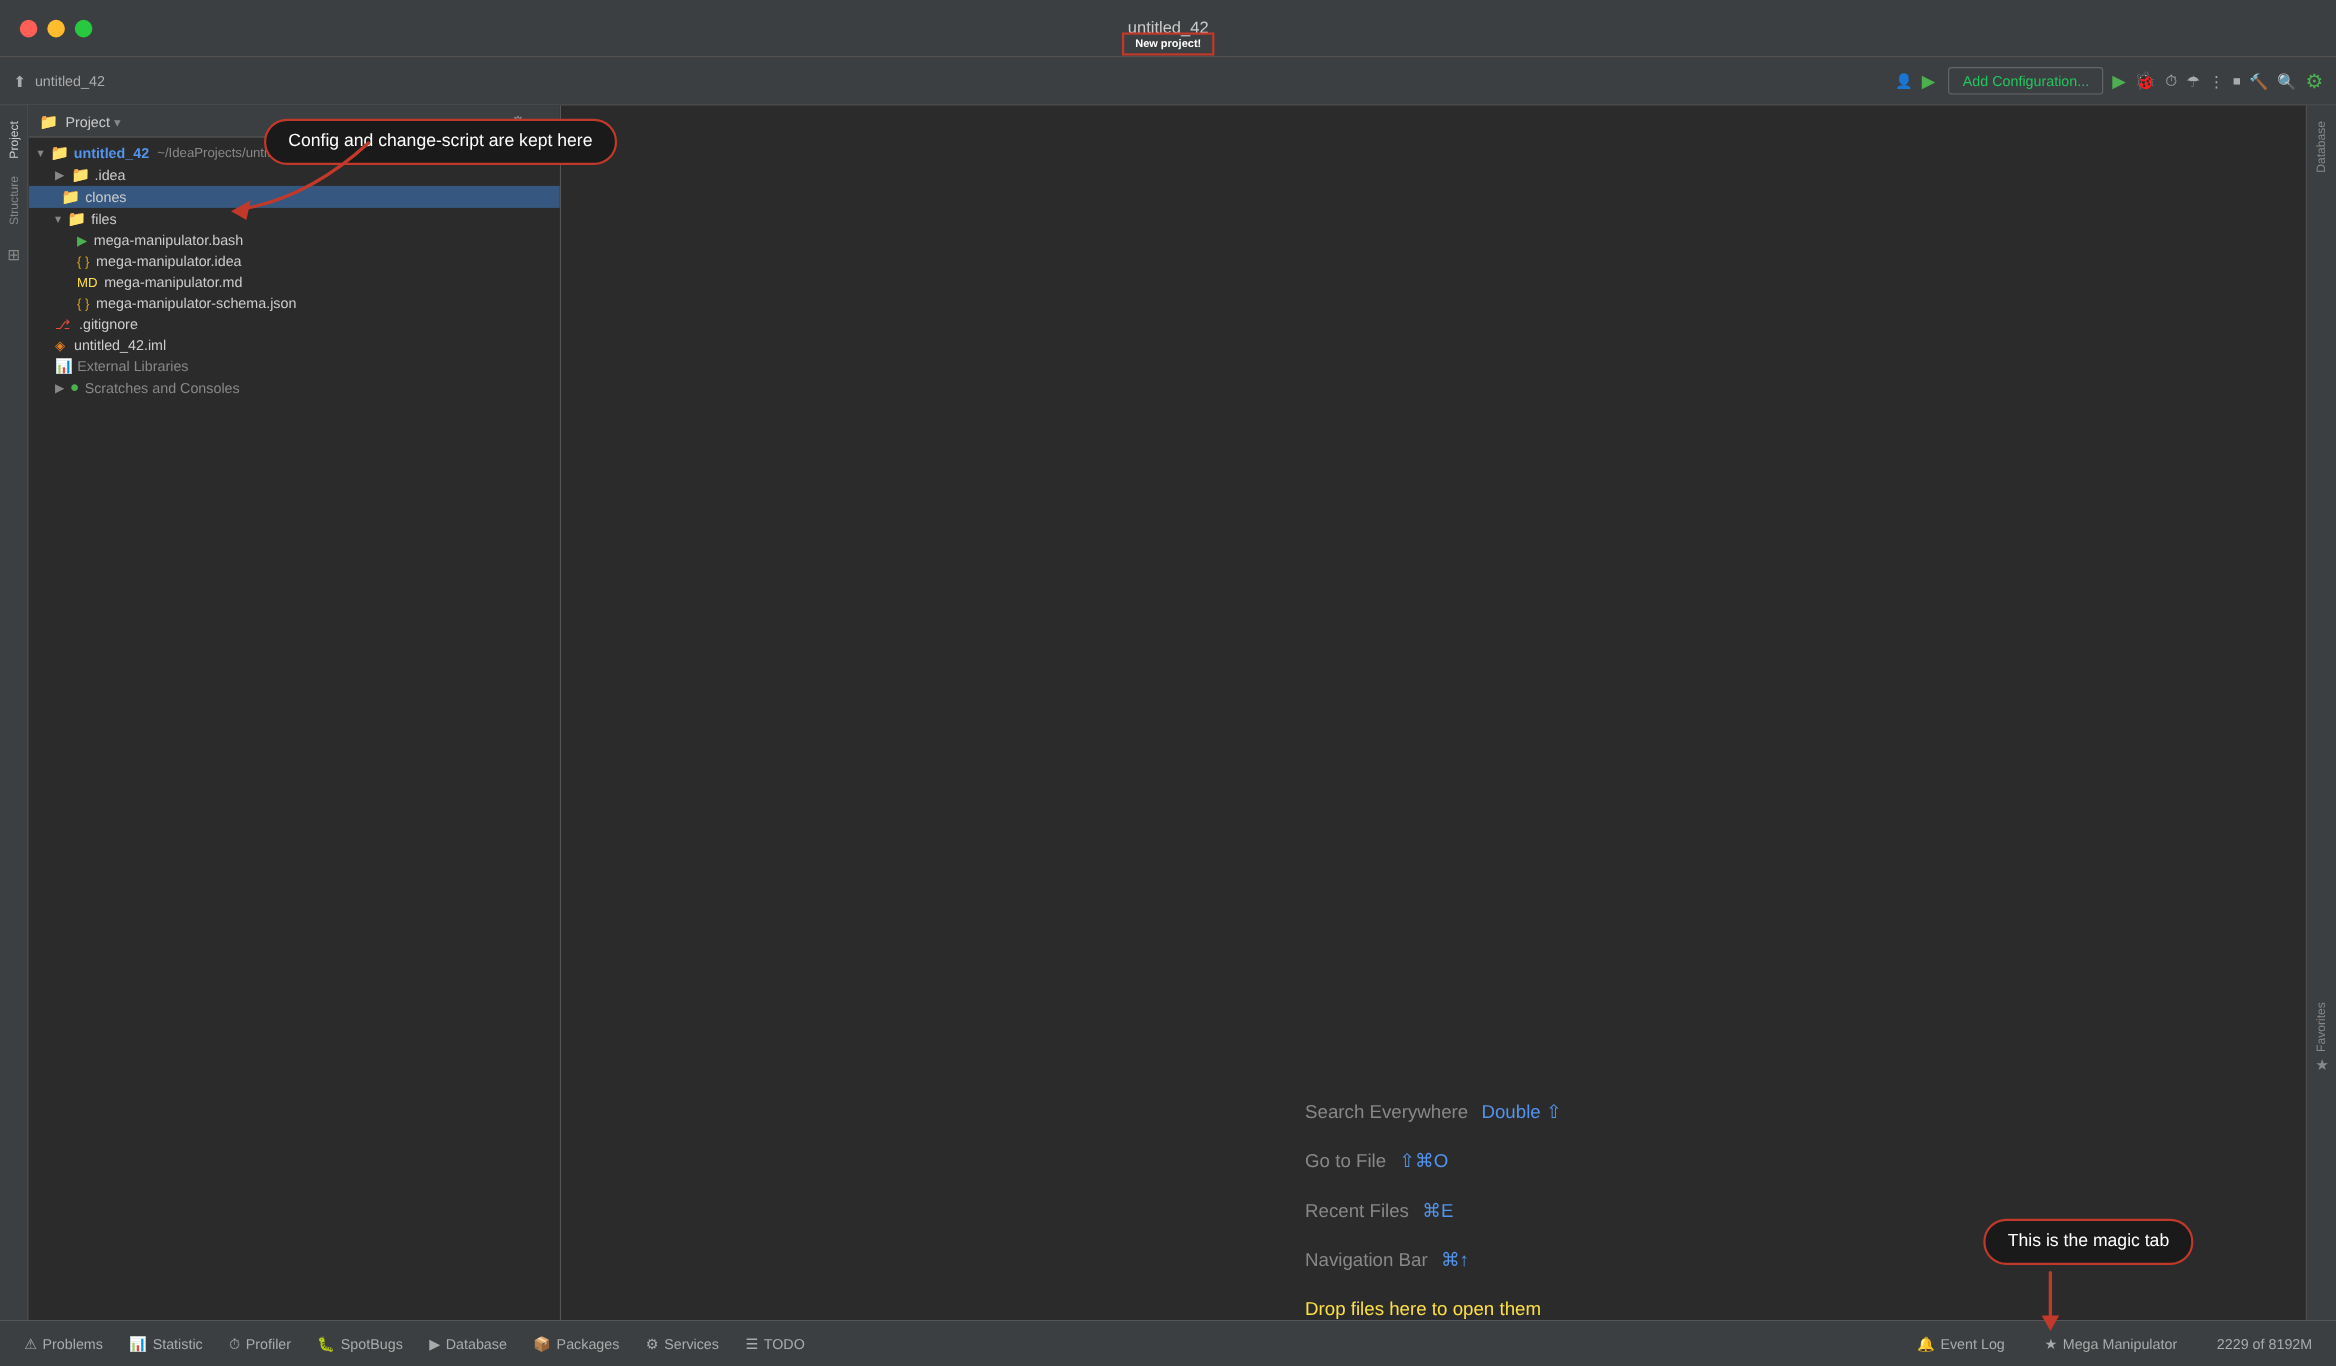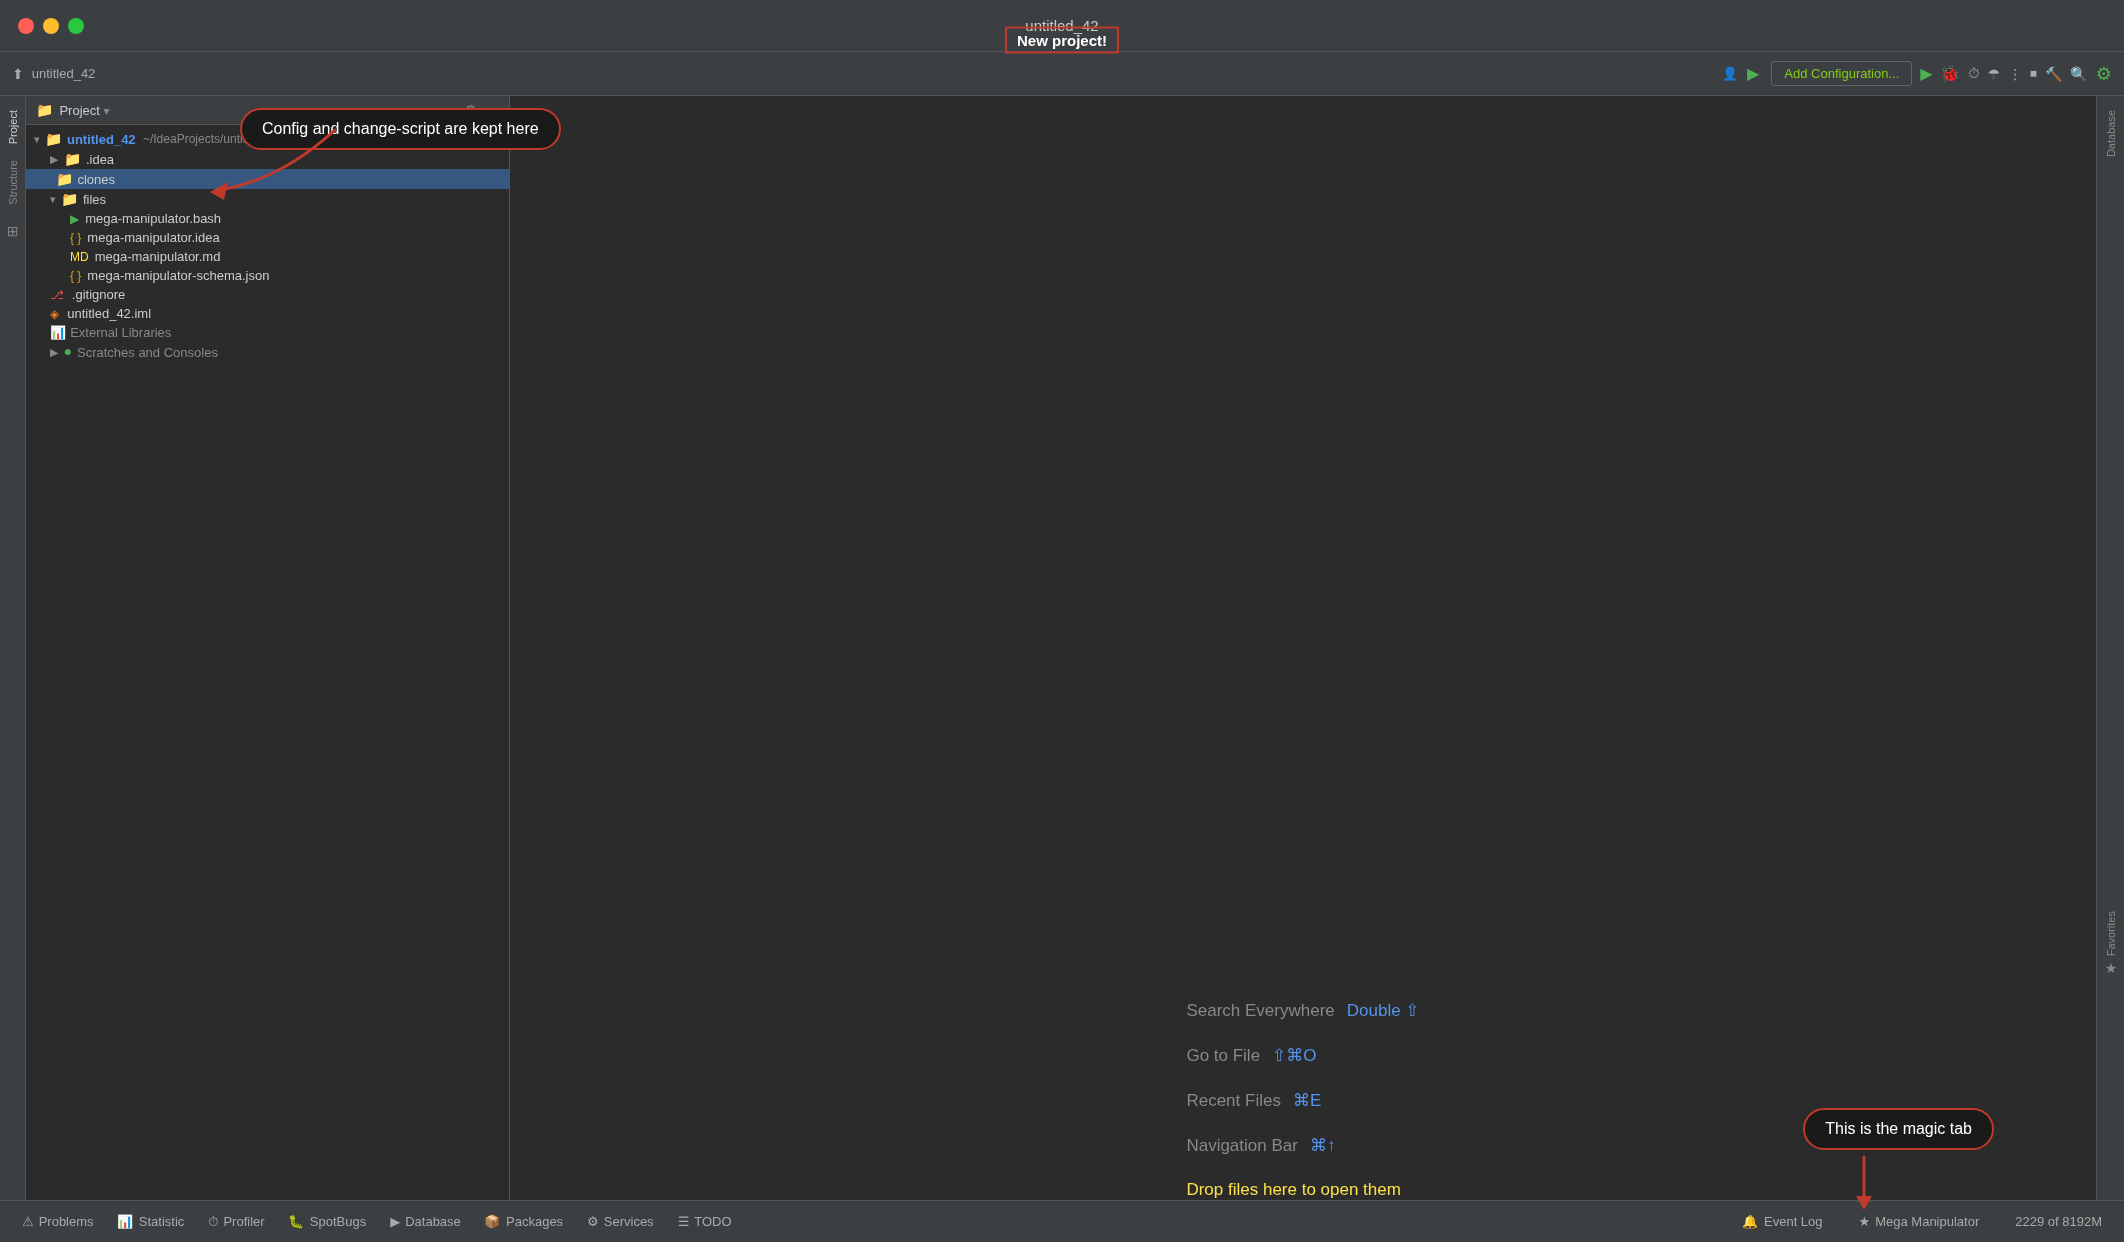--- a/index.html
+++ b/index.html
@@ -44,21 +44,21 @@
       color: #ccc;
       font-weight: 500;
     }
     .titlebar-new-project {
       position: absolute;
       top: 50%;
       left: 50%;
       transform: translate(-50%, -50%) translateY(14px);
       border: 2px solid #c0392b;
       color: #fff;
-      font-size: 15px;
+      font-size: 10px;
       font-weight: 600;
       padding: 3px 10px;
       white-space: nowrap;
     }
 
     
     .toolbar {
       background: #3c3f41;
       height: 44px;
       display: flex;
@@ -71,21 +71,21 @@
       color: #aaa;
       font-size: 13px;
       display: flex;
       align-items: center;
       gap: 4px;
     }
     .toolbar-spacer { flex: 1; }
     .toolbar-add-config {
       background: #3c3f41;
       border: 1px solid #666;
-      color: #84cc16;
+      color: #22c55e;
       font-size: 13px;
       padding: 4px 12px;
       border-radius: 3px;
       cursor: pointer;
     }
     .run-icon { color: #4caf50; font-size: 16px; }
 
     
     .main-layout {
       display: flex;

